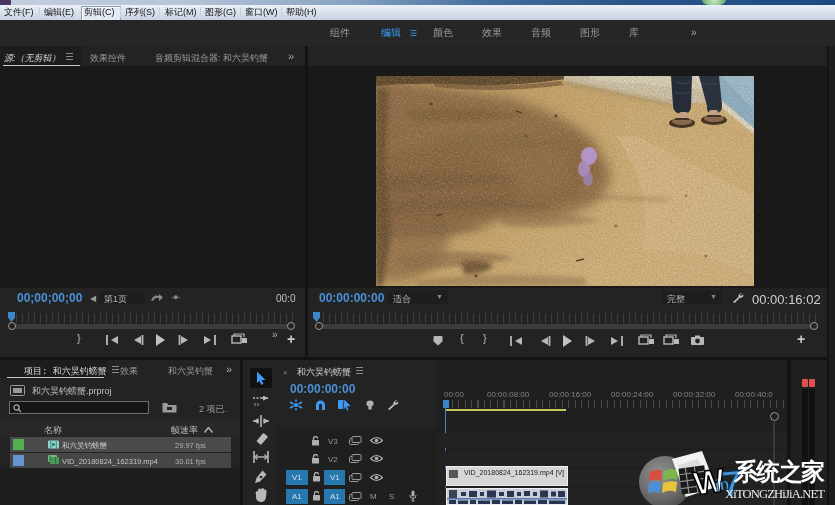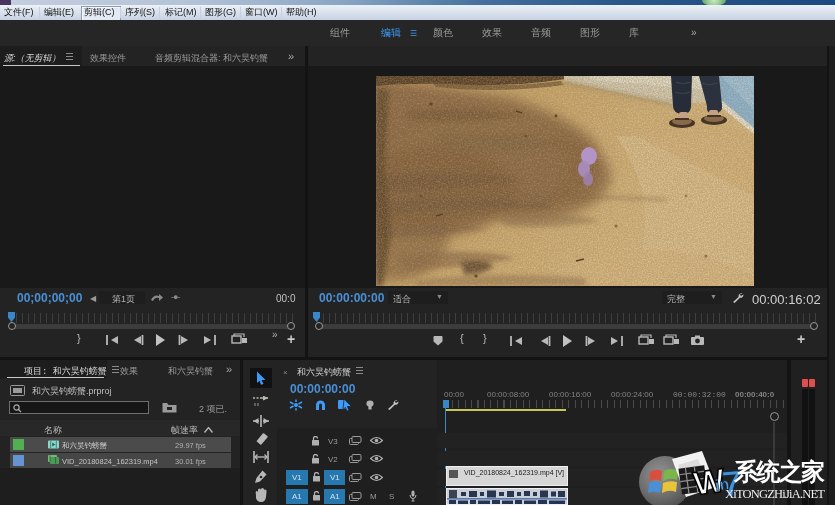--- a/index.html
+++ b/index.html
@@ -83,21 +83,21 @@
     <div class="underl" style="left:3px;top:19px;width:77px;"></div>
     <span class="tabtxt" style="left:90px;top:6px;">效果控件</span>
     <span class="tabtxt" style="left:155px;top:6px;">音频剪辑混合器: 和六昊钓蟹</span>
     <span class="tabtxt" style="left:288px;top:4px;font-size:11px;color:#aaa;">»</span>
 
     <div class="abs" style="left:0;top:20px;width:305px;height:222px;background:#191919;"></div>
 
     <span class="abs tc-blue" style="left:17px;top:245px;font-size:12px;">00;00;00;00</span>
     <span class="abs" style="left:90px;top:248px;color:#9a9a9a;font-size:8px;">◀</span>
     <div class="abs" style="left:99px;top:245px;width:46px;height:13px;background:#1e1e1e;"></div>
-    <span class="abs" style="left:104px;top:247px;color:#b5b5b5;font-size:9px;margin-left:8px;">第1页</span>
+    <span class="abs" style="left:104px;top:247px;color:#b5b5b5;font-size:9px;">第1页</span>
     <svg class="icon" style="left:149px;top:246px;" width="18" height="11" viewBox="0 0 18 11">
         <path d="M2 8 Q5 2 10 4 L10 2 L14 5.5 L10 9 L10 6 Q6 5 4 9 Z" fill="#8a8a8a"></path>
       </svg>
     <span class="abs" style="left:171px;top:246px;color:#8a8a8a;font-size:9px;letter-spacing:-1px;">-●-</span>
     <span class="abs tc-gray" style="left:276px;top:247px;">00:0</span>
 
     <div class="scrubber" style="left:8px;top:266px;width:287px;height:20px;">
       <div style="position:absolute;left:2px;right:2px;top:1px;height:10px;background:repeating-linear-gradient(to right,#3e3e3e 0 1px,transparent 1px 6px);"></div>
       <div style="position:absolute;left:4px;right:4px;top:12px;height:5px;background:#3c3c3c;border-radius:2px;"></div>
       <div class="oL" style="top:10px;"></div>
@@ -409,22 +409,22 @@
       </svg>
     <svg class="icon" style="left:143px;top:38px;" width="13" height="13" viewBox="0 0 13 13">
         <path d="M11.5 2.5 a3 3 0 0 0 -4 3.4 L2 11 L3.6 12 L9 6.8 a3 3 0 0 0 3.4 -3.4 L10 5 L8.6 3.6 Z" fill="#c2c2c2"></path>
       </svg>
 
     <div class="abs" style="left:194px;top:0;width:350px;height:145px;background:#1f1f1f;"></div>
     <span class="abs" style="left:201px;top:30px;color:#848484;font-size:8px;">00:00</span>
     <span class="abs" style="left:244px;top:30px;color:#848484;font-size:8px;">00:00:08:00</span>
     <span class="abs" style="left:306px;top:30px;color:#848484;font-size:8px;">00:00:16:00</span>
     <span class="abs" style="left:368px;top:30px;color:#848484;font-size:8px;">00:00:24:00</span>
-    <span class="abs" style="left:430px;top:30px;color:#848484;font-size:8px;font-family:Liberation Mono, monospace;">00:00:32:00</span>
-    <span class="abs" style="left:492px;top:30px;color:#848484;font-size:8px;font-weight:bold;">00:00:40:0</span>
+    <span class="abs" style="left:430px;top:30px;color:#848484;font-size:8px;">00:00:32:00</span>
+    <span class="abs" style="left:492px;top:30px;color:#848484;font-size:8px;">00:00:40:0</span>
     <div class="abs" style="left:202px;top:40px;width:342px;height:8px;background:repeating-linear-gradient(to right,#4a4a4a 0 1px,transparent 1px 6.5px);"></div>
 
     <div class="abs" style="left:202px;top:49px;width:121px;height:2px;background:#c6c65a;"></div>
 
     <div class="abs" style="left:200px;top:40px;width:6px;height:8px;background:#3a86c8;"></div>
     <div class="abs" style="left:202px;top:48px;width:1px;height:97px;background:#3a86c8;"></div>
 
     <div class="abs" style="left:34px;top:68px;width:160px;height:77px;background:#1f1f1f;"></div>
 
     <div class="abs" style="left:194px;top:73px;width:350px;height:15px;background:#222;"></div>

